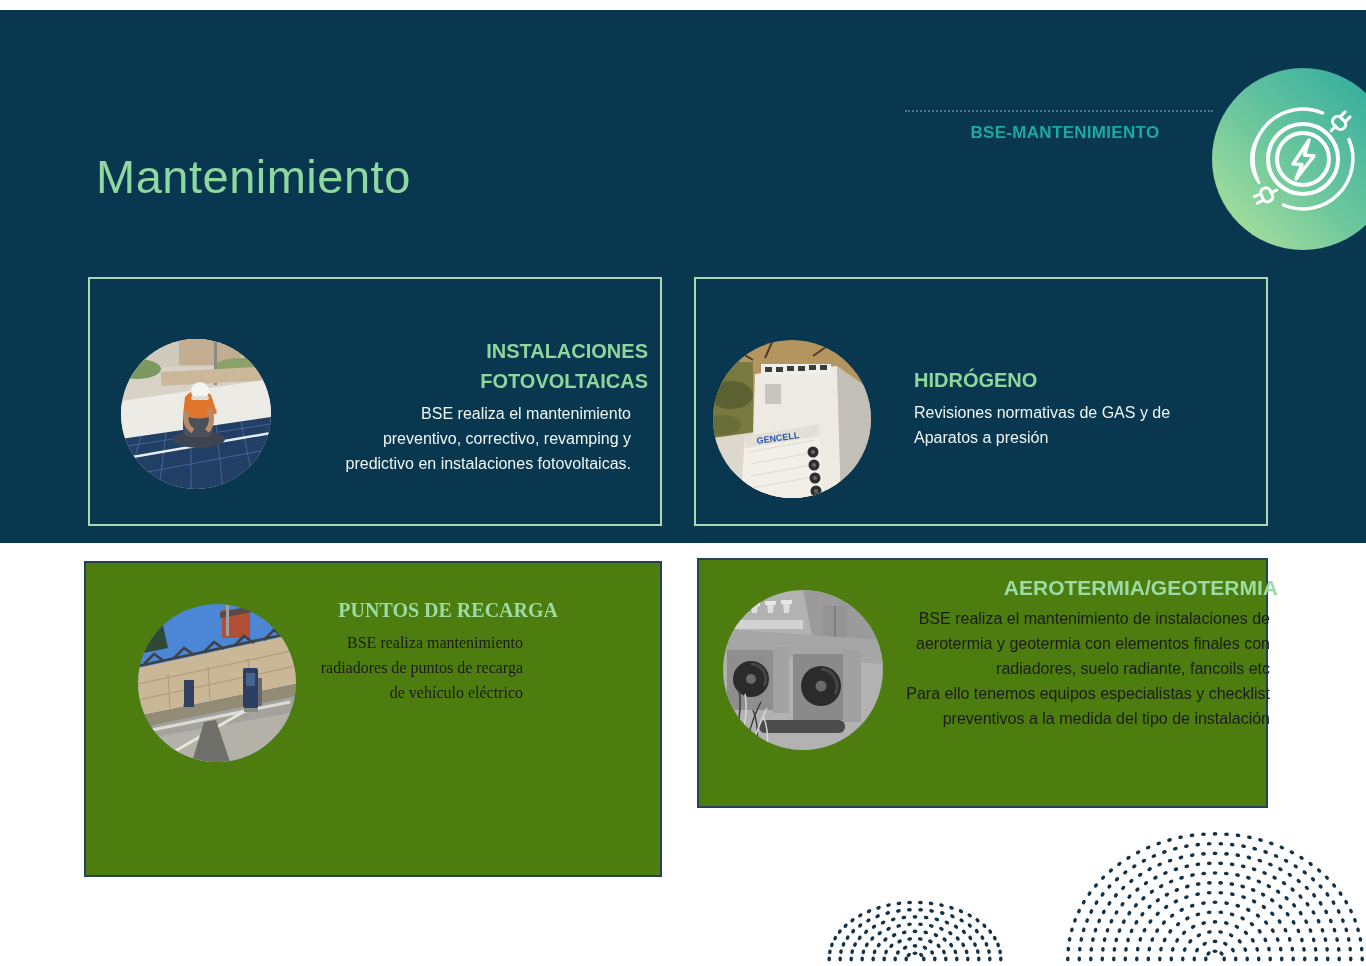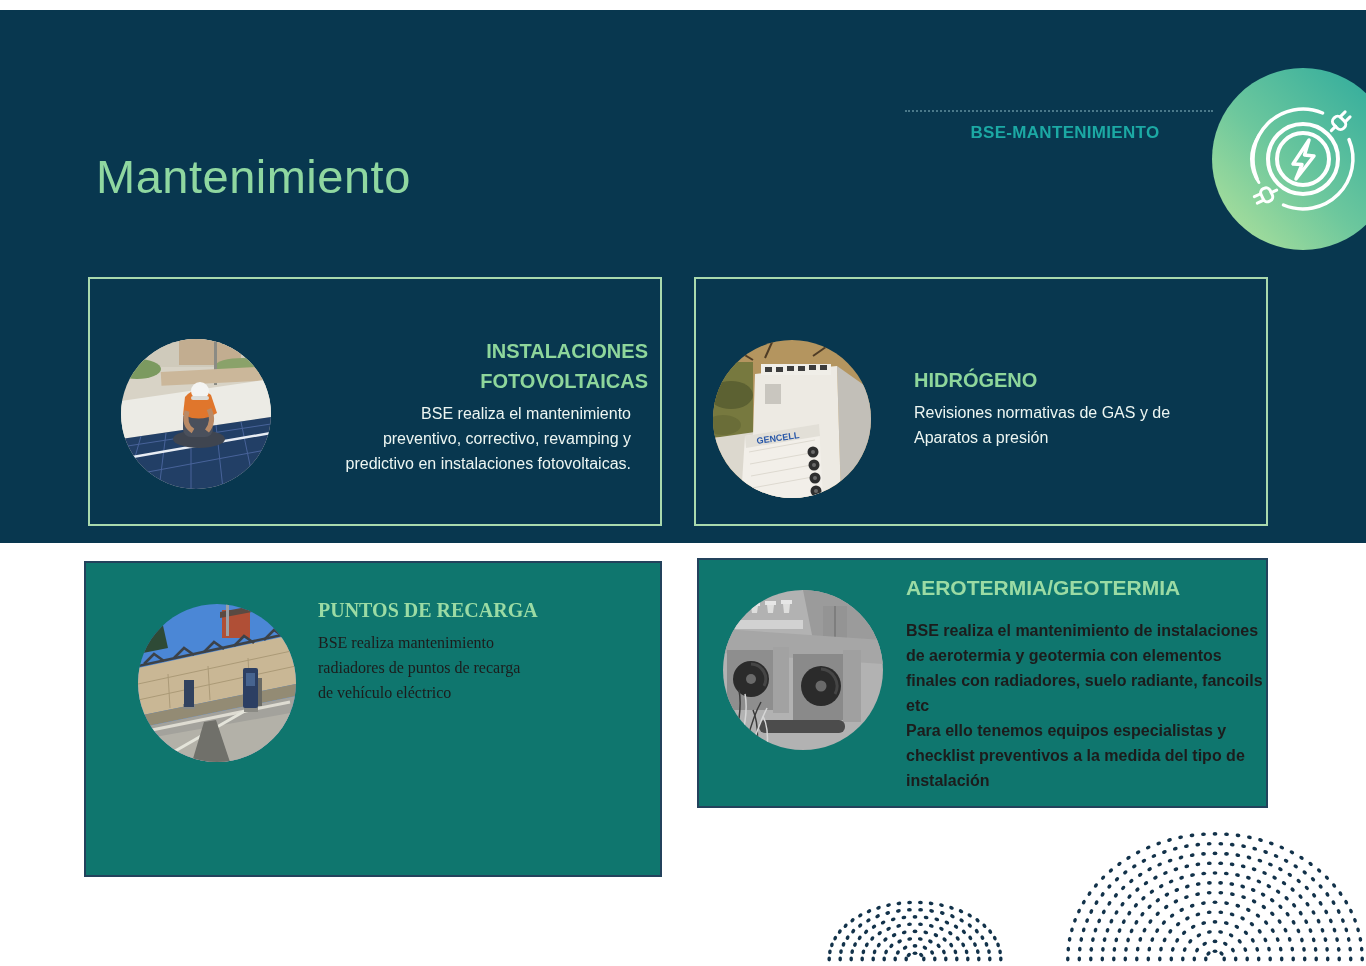--- a/index.html
+++ b/index.html
@@ -15,21 +15,21 @@
     border-top:2px dotted rgba(130,175,185,.55);}
   .badge{position:absolute;left:910px;top:113px;width:310px;text-align:center;
     font-size:17px;font-weight:700;color:#1ca9a4;letter-spacing:.3px;}
   .logo{position:absolute;left:1212px;top:58px;width:182px;height:182px;border-radius:50%;
     background:linear-gradient(to bottom left,#29a89d 0%,#6cc79d 55%,#b7e49b 100%);}
   .logo svg{position:absolute;left:0;top:0;}
 
   
   .card{position:absolute;box-sizing:border-box;}
   .card.dark{border:2px solid #a9d9ad;}
-  .card.light{background:#0f766e;border:2px solid #23425c;}
+  .card.light{background:#4d7c0f;border:2px solid #23425c;text-align:right;}
   #card-fv{left:88px;top:277px;width:574px;height:249px;text-align:right;}
   #card-h2{left:694px;top:277px;width:574px;height:249px;}
   #card-pr{left:84px;top:561px;width:578px;height:316px;font-family:Liberation Serif, serif;}
   #card-ag{left:697px;top:558px;width:571px;height:250px;}
 
   .photo{position:absolute;}
   #card-fv .photo{left:31px;top:60px;}
   #card-h2 .photo{left:17px;top:61px;}
   #card-pr .photo{left:52px;top:41px;}
   #card-ag .photo{left:24px;top:30px;}
@@ -41,21 +41,21 @@
   #card-ag .tb{left:207px;top:13px;width:372px;}
 
   .card-title{font-weight:700;font-size:20px;line-height:30px;color:#8ed69b;}
   #card-ag .card-title{font-size:21px;}
   .light .card-title{color:#9bdba4;}
   .card-body{font-size:16px;line-height:25px;color:#edf6f2;margin-top:5px;white-space:pre-line;}
   .light .card-body{color:#1c1c1c;}
   #card-fv .card-body{width:288px;}
   #card-h2 .card-body{width:262px;}
   #card-pr .card-body{width:205px;}
-  #card-ag .card-body{width:364px;margin-top:15px;font-weight:bold;}
+  #card-ag .card-body{width:364px;margin-top:3px;}
 
   
   #dots{position:absolute;left:0;top:800px;width:1366px;height:166px;}
 </style>
 </head>
 <body>
 
 <div class="band">
   <h1 class="slide-title">Mantenimiento</h1>
   <div class="dotline"></div>

